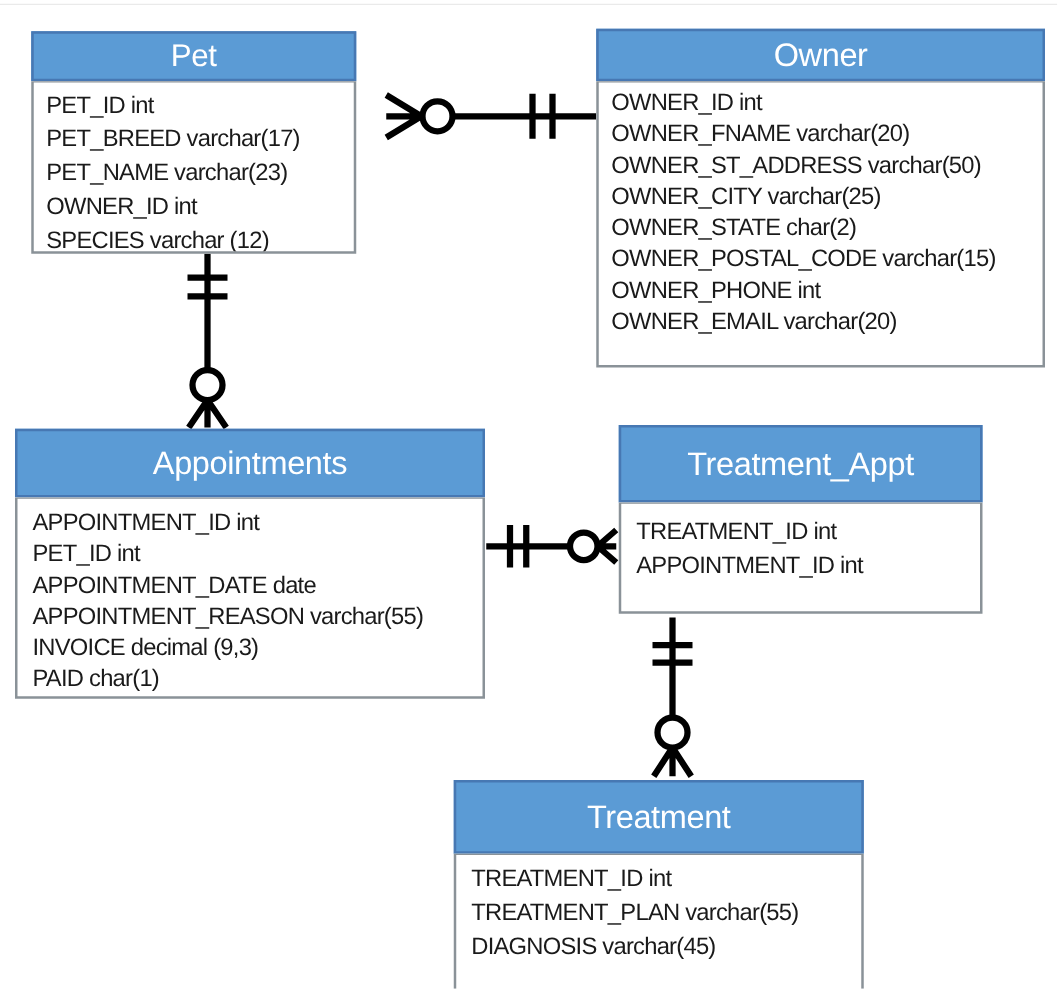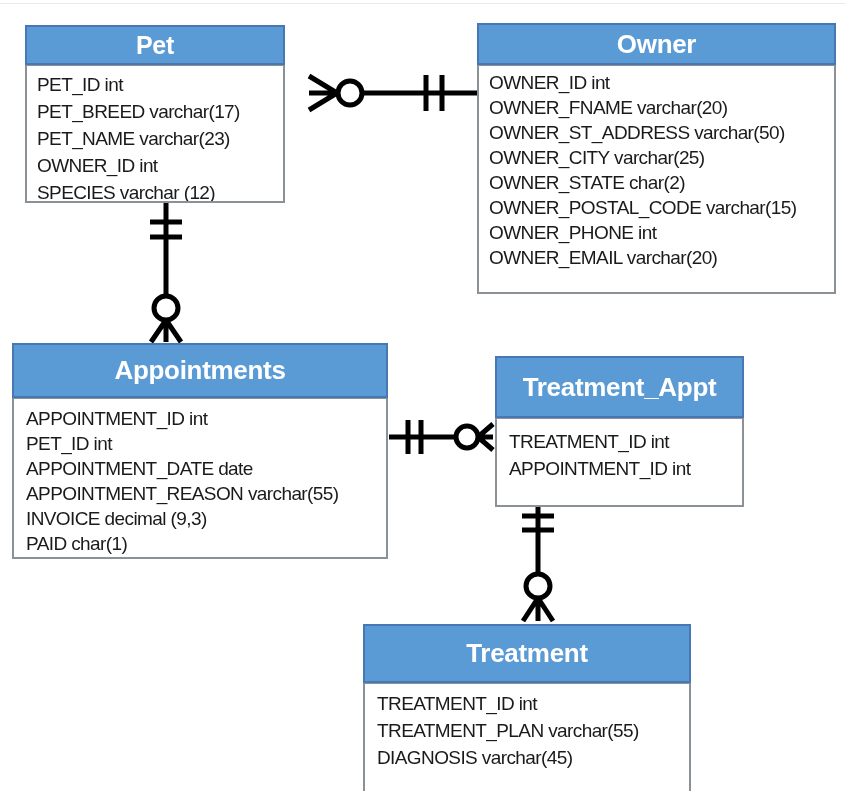--- a/index.html
+++ b/index.html
@@ -33,21 +33,21 @@
     flex-direction: column;
   }
   .entity-header {
     flex: 0 0 auto;
     background: var(--header-fill);
     border: 2px solid var(--header-border);
     color: var(--header-text);
     display: flex;
     align-items: center;
     justify-content: center;
-    font-weight: bold;
+    font-weight: normal;
     font-size: 26px;
     letter-spacing: -0.3px;
   }
   .entity-body {
     flex: 1 1 auto;
     background: var(--body-fill);
     border: 2px solid var(--body-border);
     border-top: 1px solid var(--body-border);
     padding: 5px 10px 16px 10px;
     overflow: hidden;
@@ -66,21 +66,21 @@
   .e-owner { left: 477px; top: 23px; width: 359px; height: 271px; }
   .e-owner .entity-header { height: 42px; }
   .e-owner .entity-body { padding-top: 4px; }
   .e-owner .field { line-height: 25px; }
 
   .e-appointments { left: 12px; top: 343px; width: 376px; height: 216px; }
   .e-appointments .entity-header { height: 55px; }
   .e-appointments .entity-body { padding-top: 7px; padding-left: 12px; }
   .e-appointments .field { line-height: 25px; }
 
-  .e-treatment-appt { left: 495px; top: 340px; width: 249px; height: 151px; margin-top: 16px; }
+  .e-treatment-appt { left: 495px; top: 340px; width: 291px; height: 151px; }
   .e-treatment-appt .entity-header { height: 62px; }
   .e-treatment-appt .entity-body { padding-top: 9px; padding-left: 12px; }
   .e-treatment-appt .field { line-height: 27px; }
 
   .e-treatment { left: 363px; top: 624px; width: 328px; height: 178px; }
   .e-treatment .entity-header { height: 59px; }
   .e-treatment .entity-body { padding-top: 6px; padding-left: 12px; }
   .e-treatment .field { line-height: 27px; }
 
   svg.connectors {

